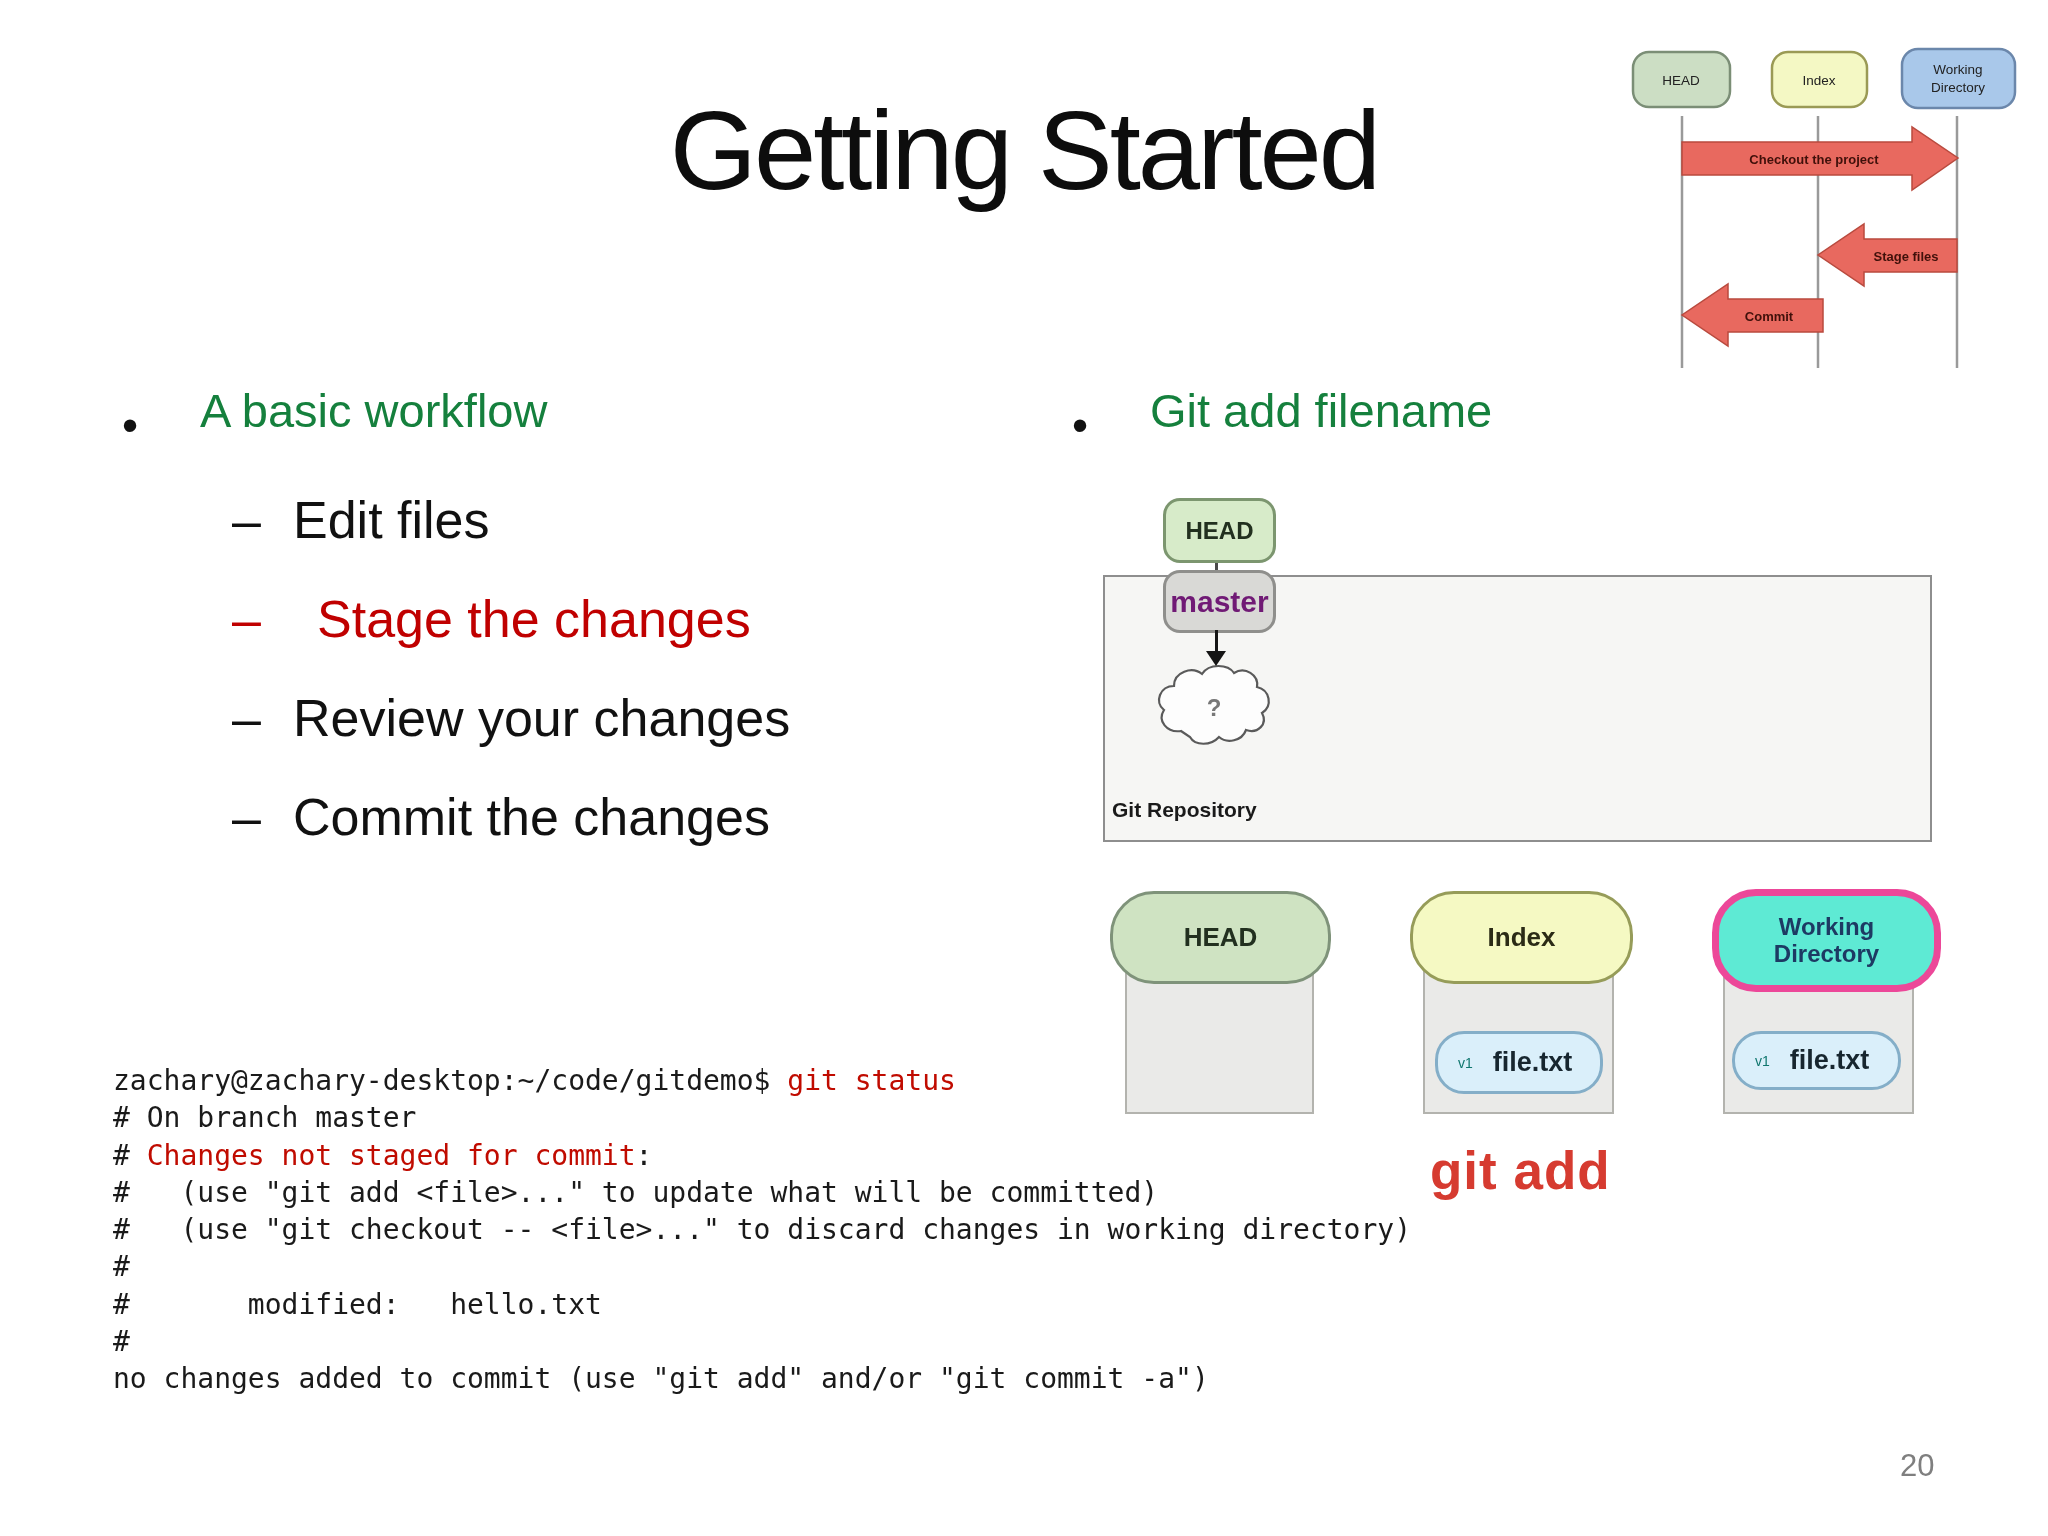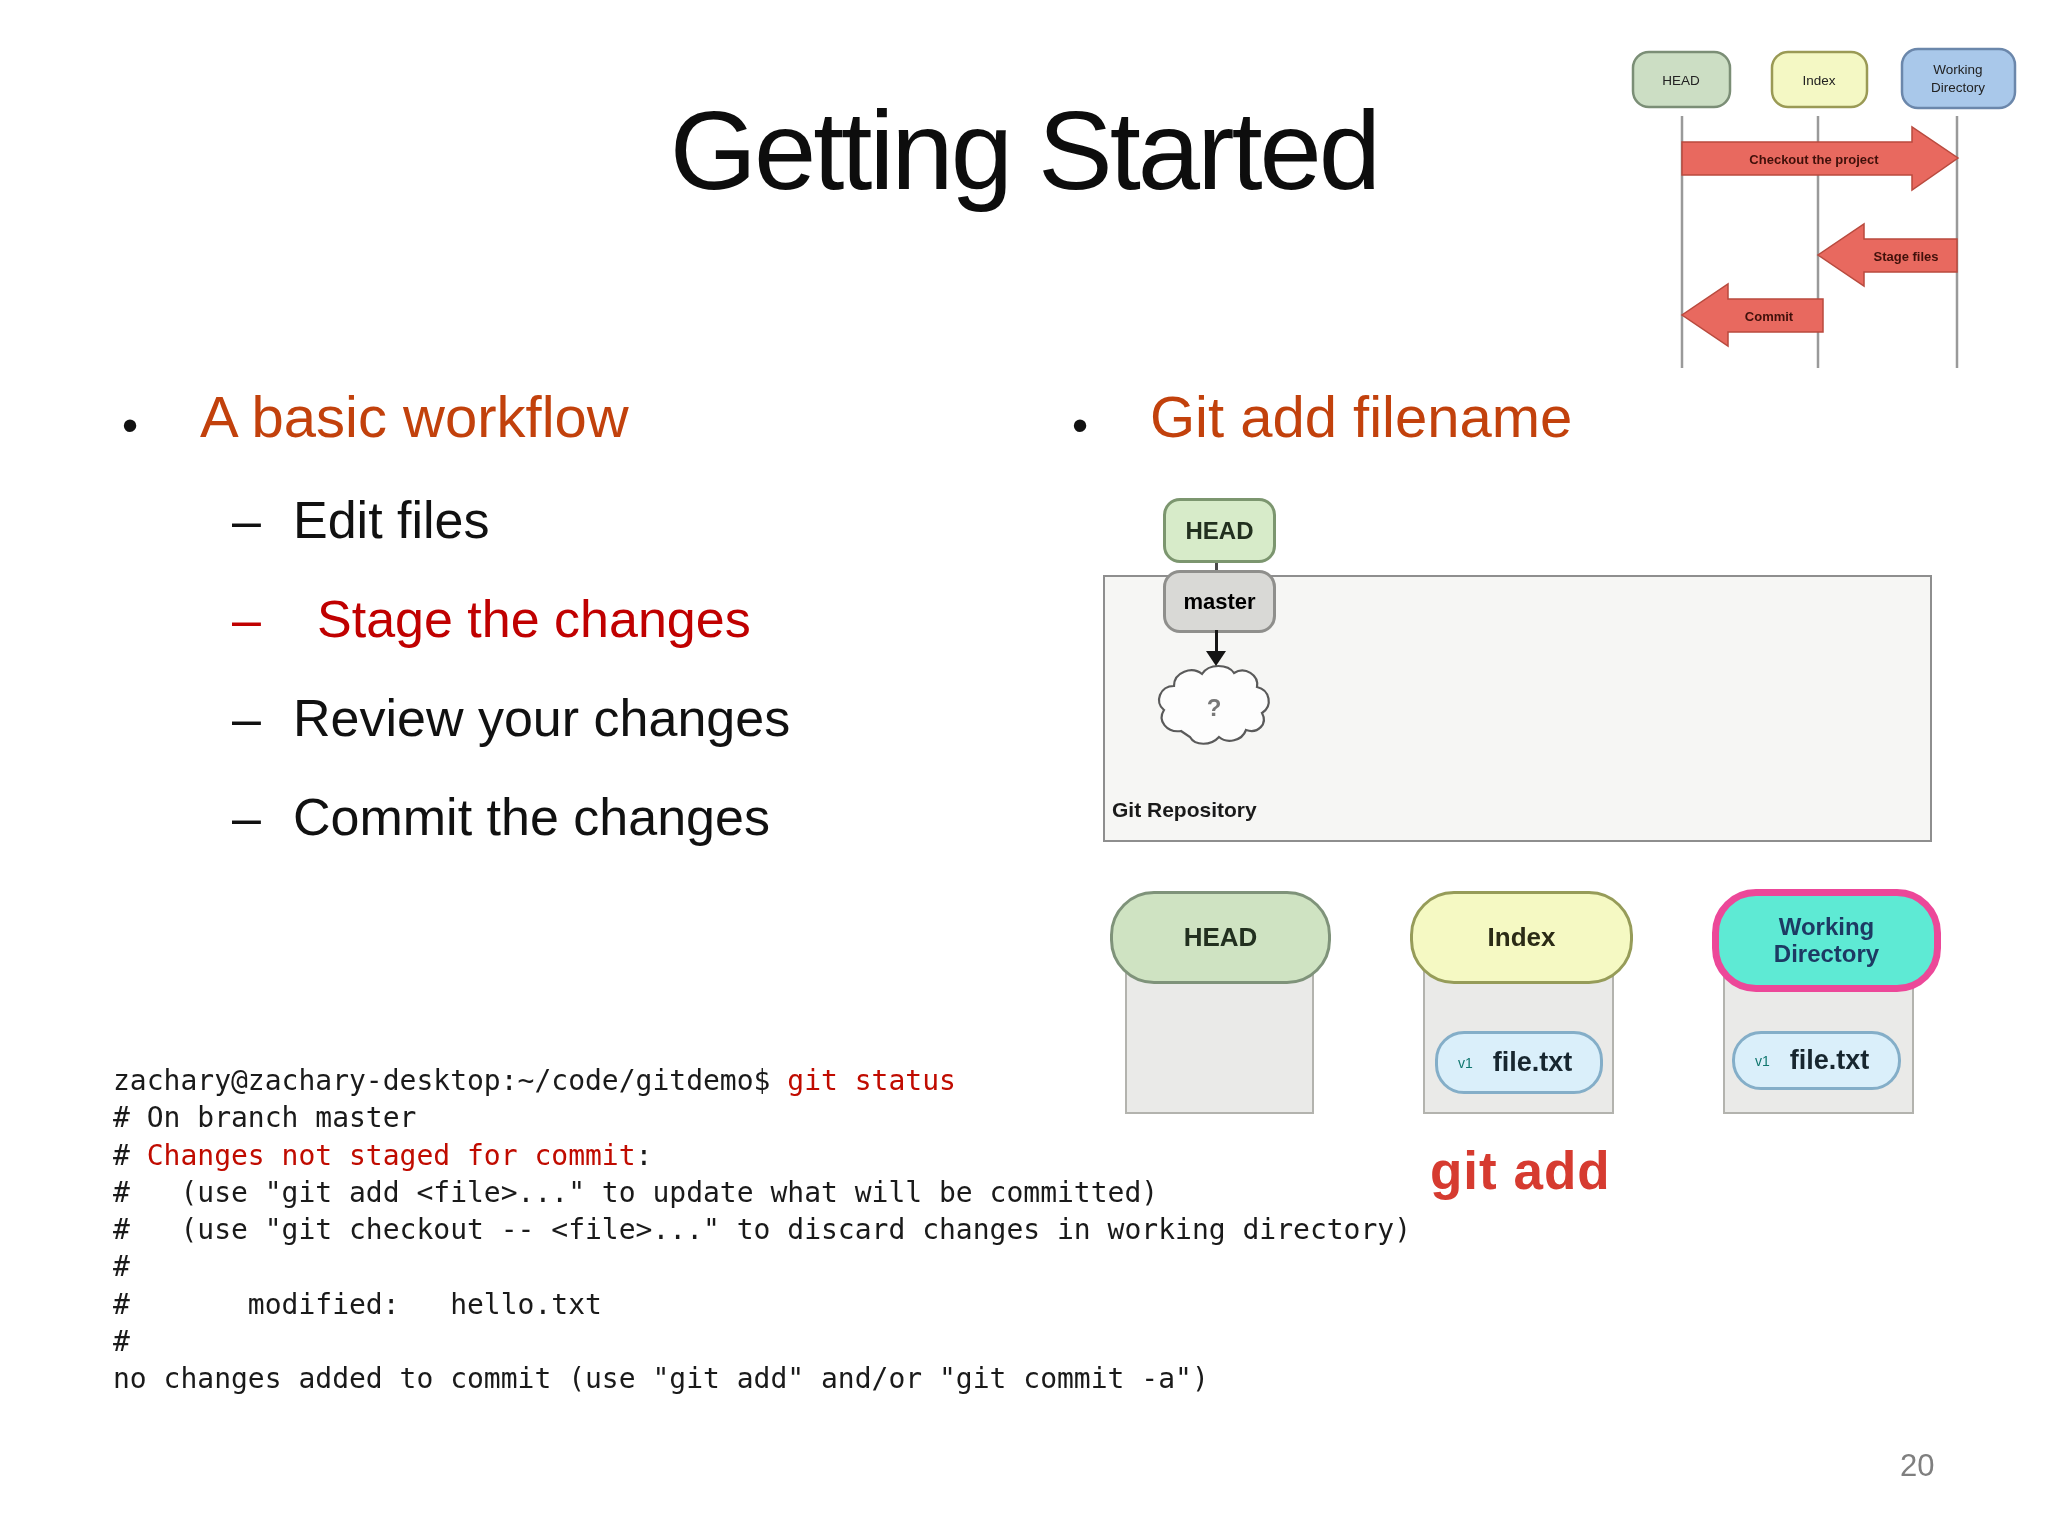--- a/index.html
+++ b/index.html
@@ -10,36 +10,36 @@
   .abs{position:absolute;}
 
   
   .title{
     top:86px;left:0;right:0;text-align:center;
     font-size:112px;letter-spacing:-3px;color:#0d0d0d;font-weight:400;
   }
 
   
   .b-dot{font-size:46px;color:#111;}
-  .b-head{font-size:58px;color:#c2410c;}
+  .b-head{font-size:47px;color:#15803d;}
   .b-dash{font-size:52px;color:#111;}
   .b-item{font-size:52px;color:#111;}
 
   
   .seq text{font-family:"Liberation Sans",sans-serif;}
   .seq .lane-label{font-size:13.5px;fill:#222;text-anchor:middle;}
   .seq .arrow-label{font-size:13px;font-weight:bold;fill:#40100a;text-anchor:middle;}
 
   
   .repo-box{left:1103px;top:575px;width:825px;height:263px;background:#f6f6f4;border:2px solid #8e8e8e;z-index:1;}
   .node{border-radius:17px;display:flex;align-items:center;justify-content:center;z-index:3;}
   .head-node{left:1163px;top:498px;width:107px;height:59px;background:#d7ebc9;border:3px solid #7c966f;}
   .head-node span{font-size:24px;font-weight:bold;color:#22301f;}
   .master-node{left:1163px;top:570px;width:107px;height:57px;background:#d9d9d6;border:3px solid #8f8f8c;}
-  .master-node span{font-size:22px;font-weight:bold;color:#000000;}
+  .master-node span{font-size:30px;font-weight:bold;color:#701a75;}
   .conn{left:1215px;top:555px;width:3px;height:18px;background:#4a4a4a;z-index:2;}
   .dline{left:1215px;top:630px;width:3px;height:22px;background:#151515;z-index:3;}
   .dhead{left:1206px;top:651px;width:0;height:0;border-left:10px solid transparent;border-right:10px solid transparent;border-top:15px solid #151515;z-index:3;}
   .cloud-wrap{left:1151px;top:659px;z-index:2;}
   .repo-caption{left:1112px;top:798px;font-size:21px;font-weight:bold;color:#1a1a1a;z-index:2;}
 
   
   .col-body{background:#eaeae8;border:2px solid #b3b3ae;z-index:1;}
   .pill{border-radius:44px;display:flex;align-items:center;justify-content:center;text-align:center;z-index:2;}
   .pill-green{background:#cfe3c2;border:3px solid #7f937a;}

